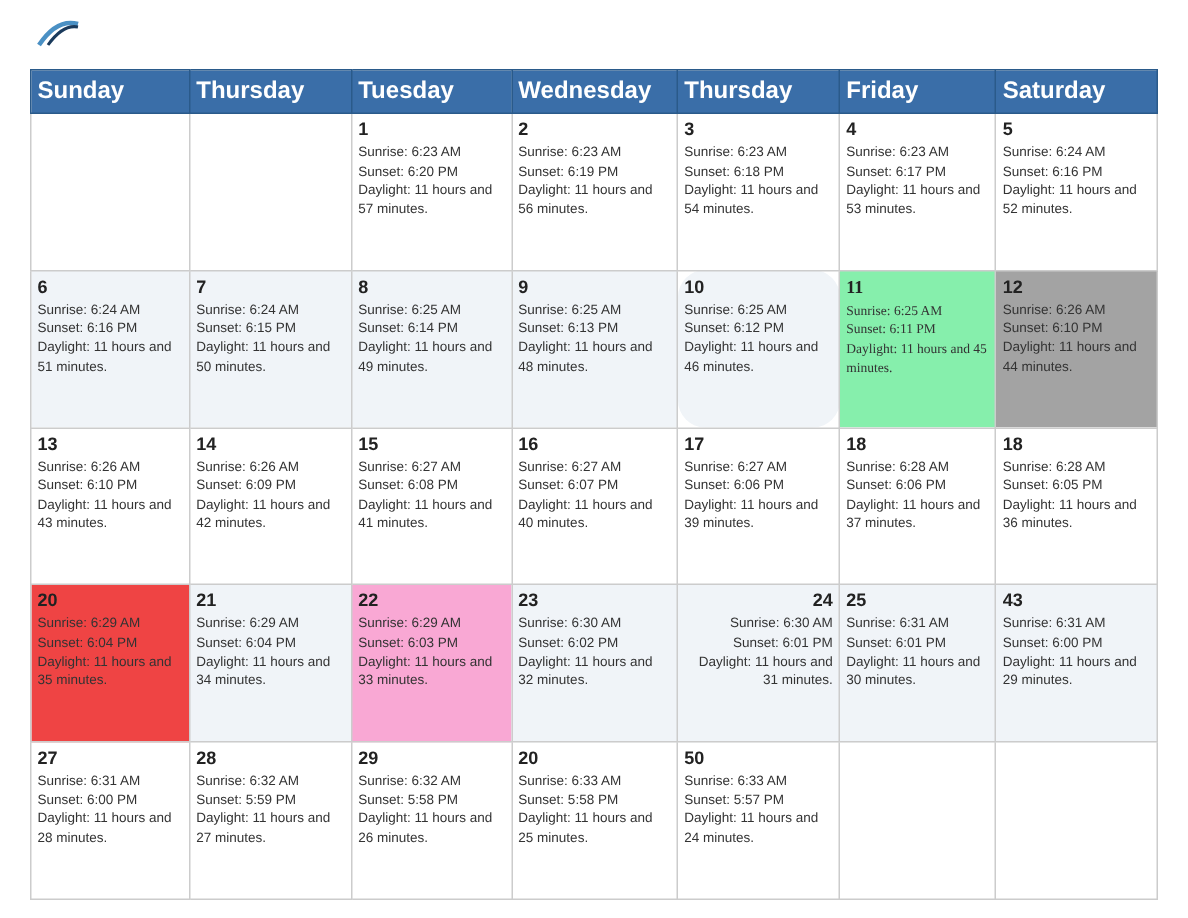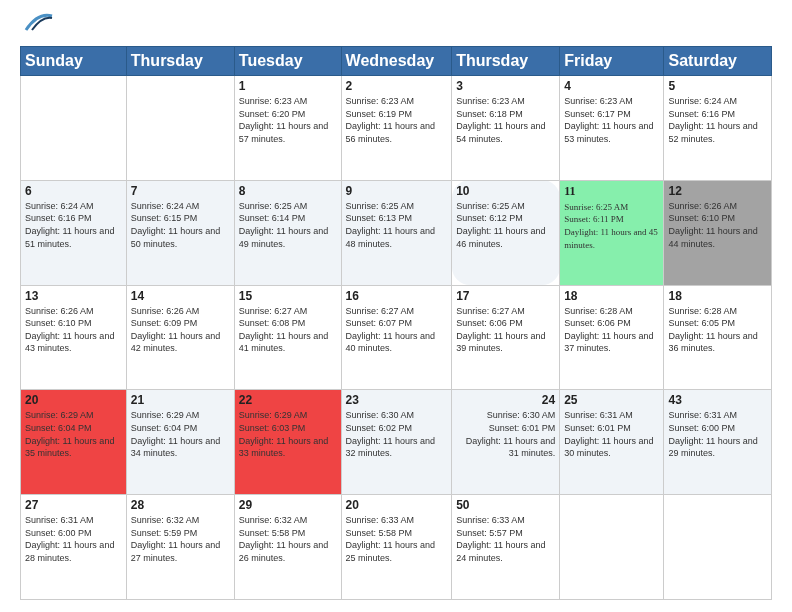--- a/index.html
+++ b/index.html
@@ -257,21 +257,21 @@
             <div class="day-info" style="white-space: pre-line;">Sunrise: 6:29 AM
 Sunset: 6:04 PM
 Daylight: 11 hours and 35 minutes.</div>
           </td>
           <td style="background: rgb(240, 244, 248);">
             <span class="day-num">21</span>
             <div class="day-info" style="white-space: pre-line;">Sunrise: 6:29 AM
 Sunset: 6:04 PM
 Daylight: 11 hours and 34 minutes.</div>
           </td>
-          <td style="background: #ef4444;">
+          <td style="background: #f9a8d4;">
             <span class="day-num">22</span>
             <div class="day-info" style="white-space: pre-line;">Sunrise: 6:29 AM
 Sunset: 6:03 PM
 Daylight: 11 hours and 33 minutes.</div>
           </td>
           <td style="background: rgb(240, 244, 248);">
             <span class="day-num">23</span>
             <div class="day-info" style="white-space: pre-line;">Sunrise: 6:30 AM
 Sunset: 6:02 PM
 Daylight: 11 hours and 32 minutes.</div>

